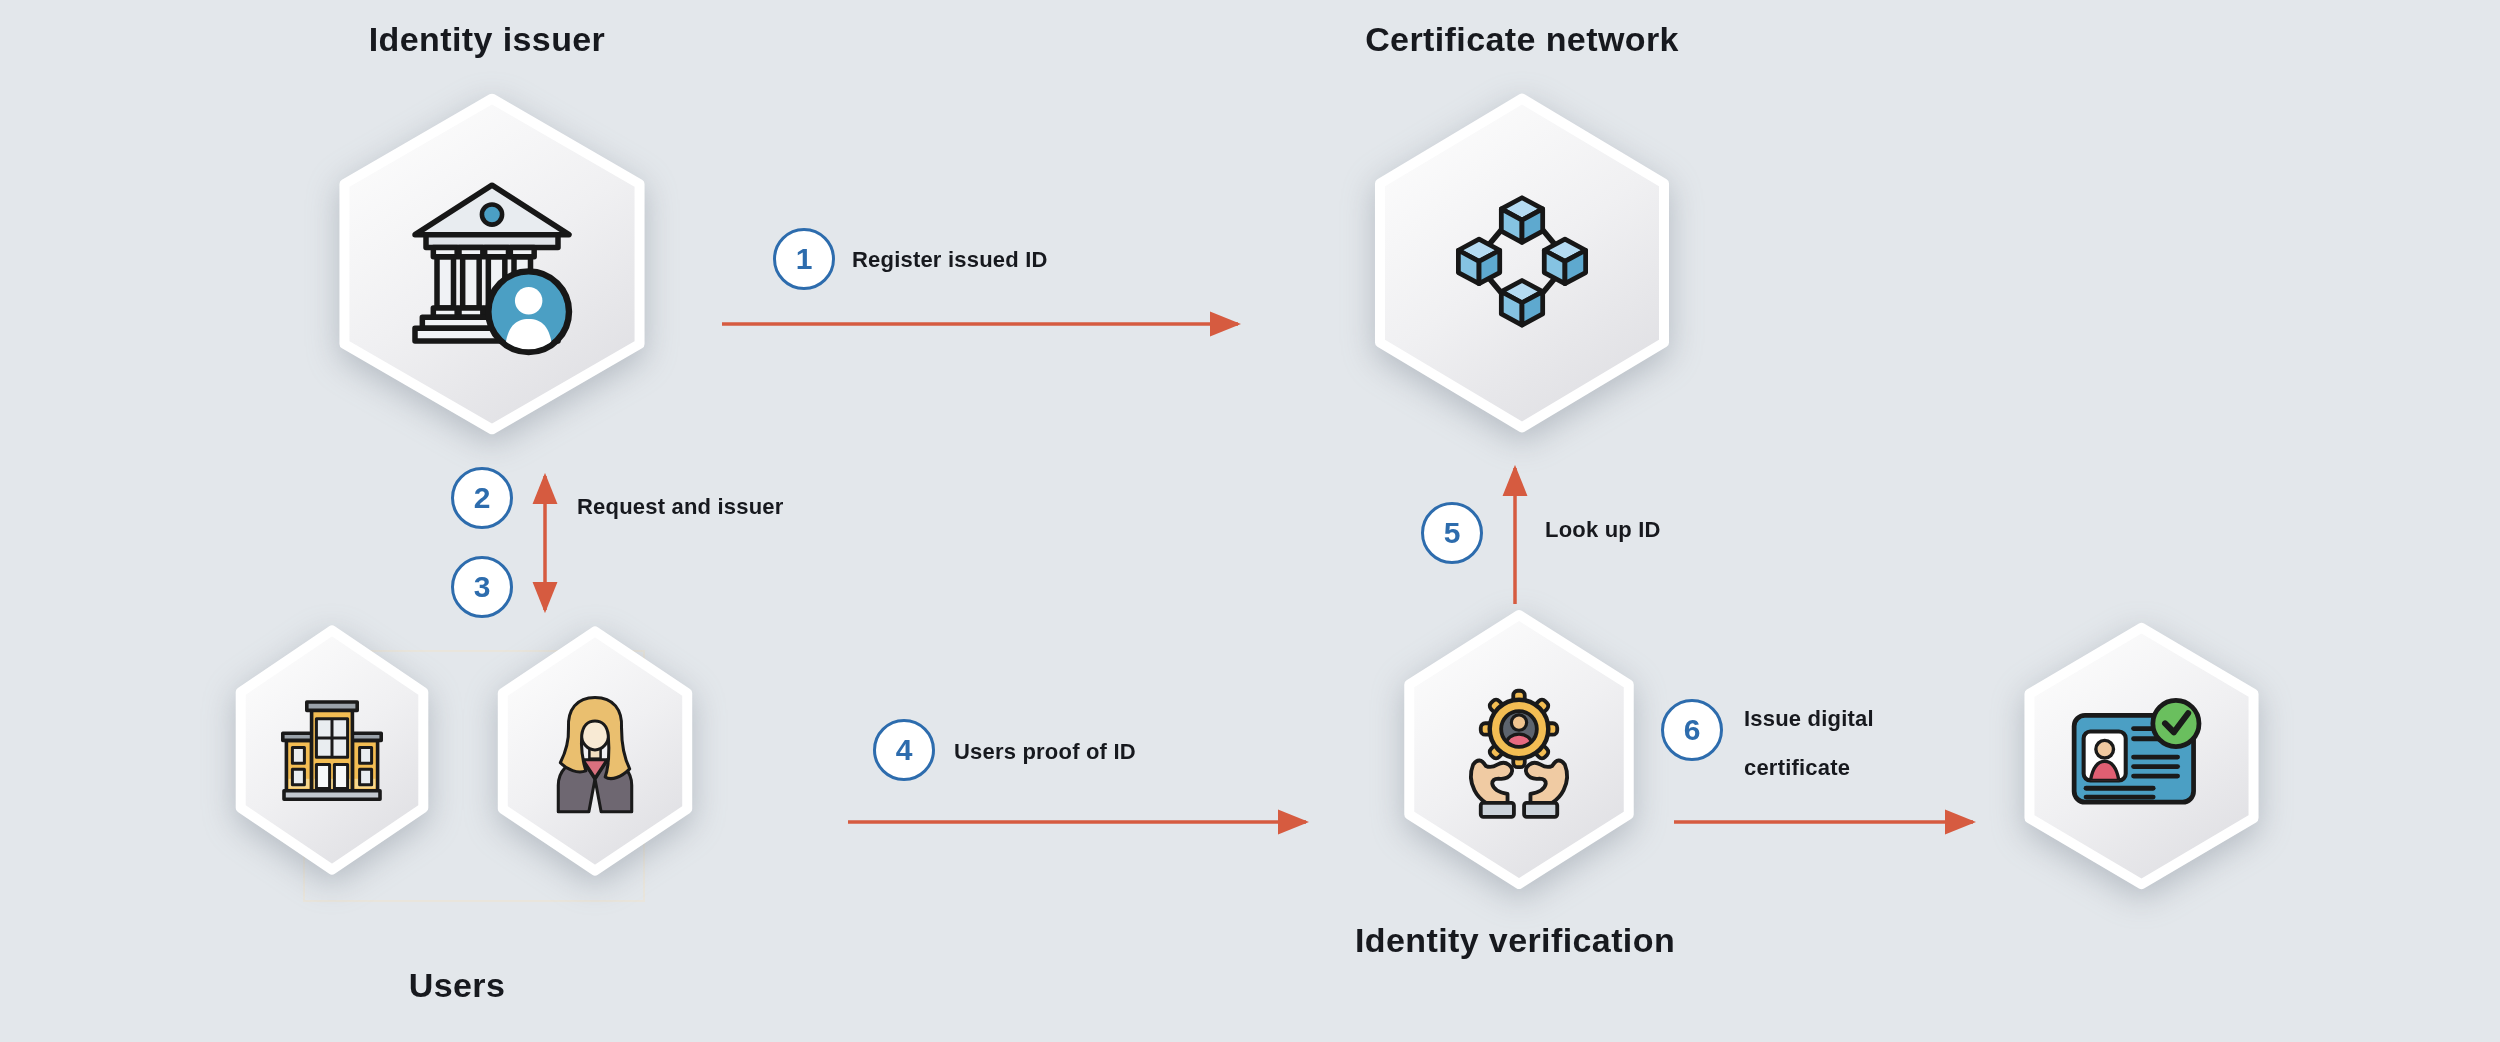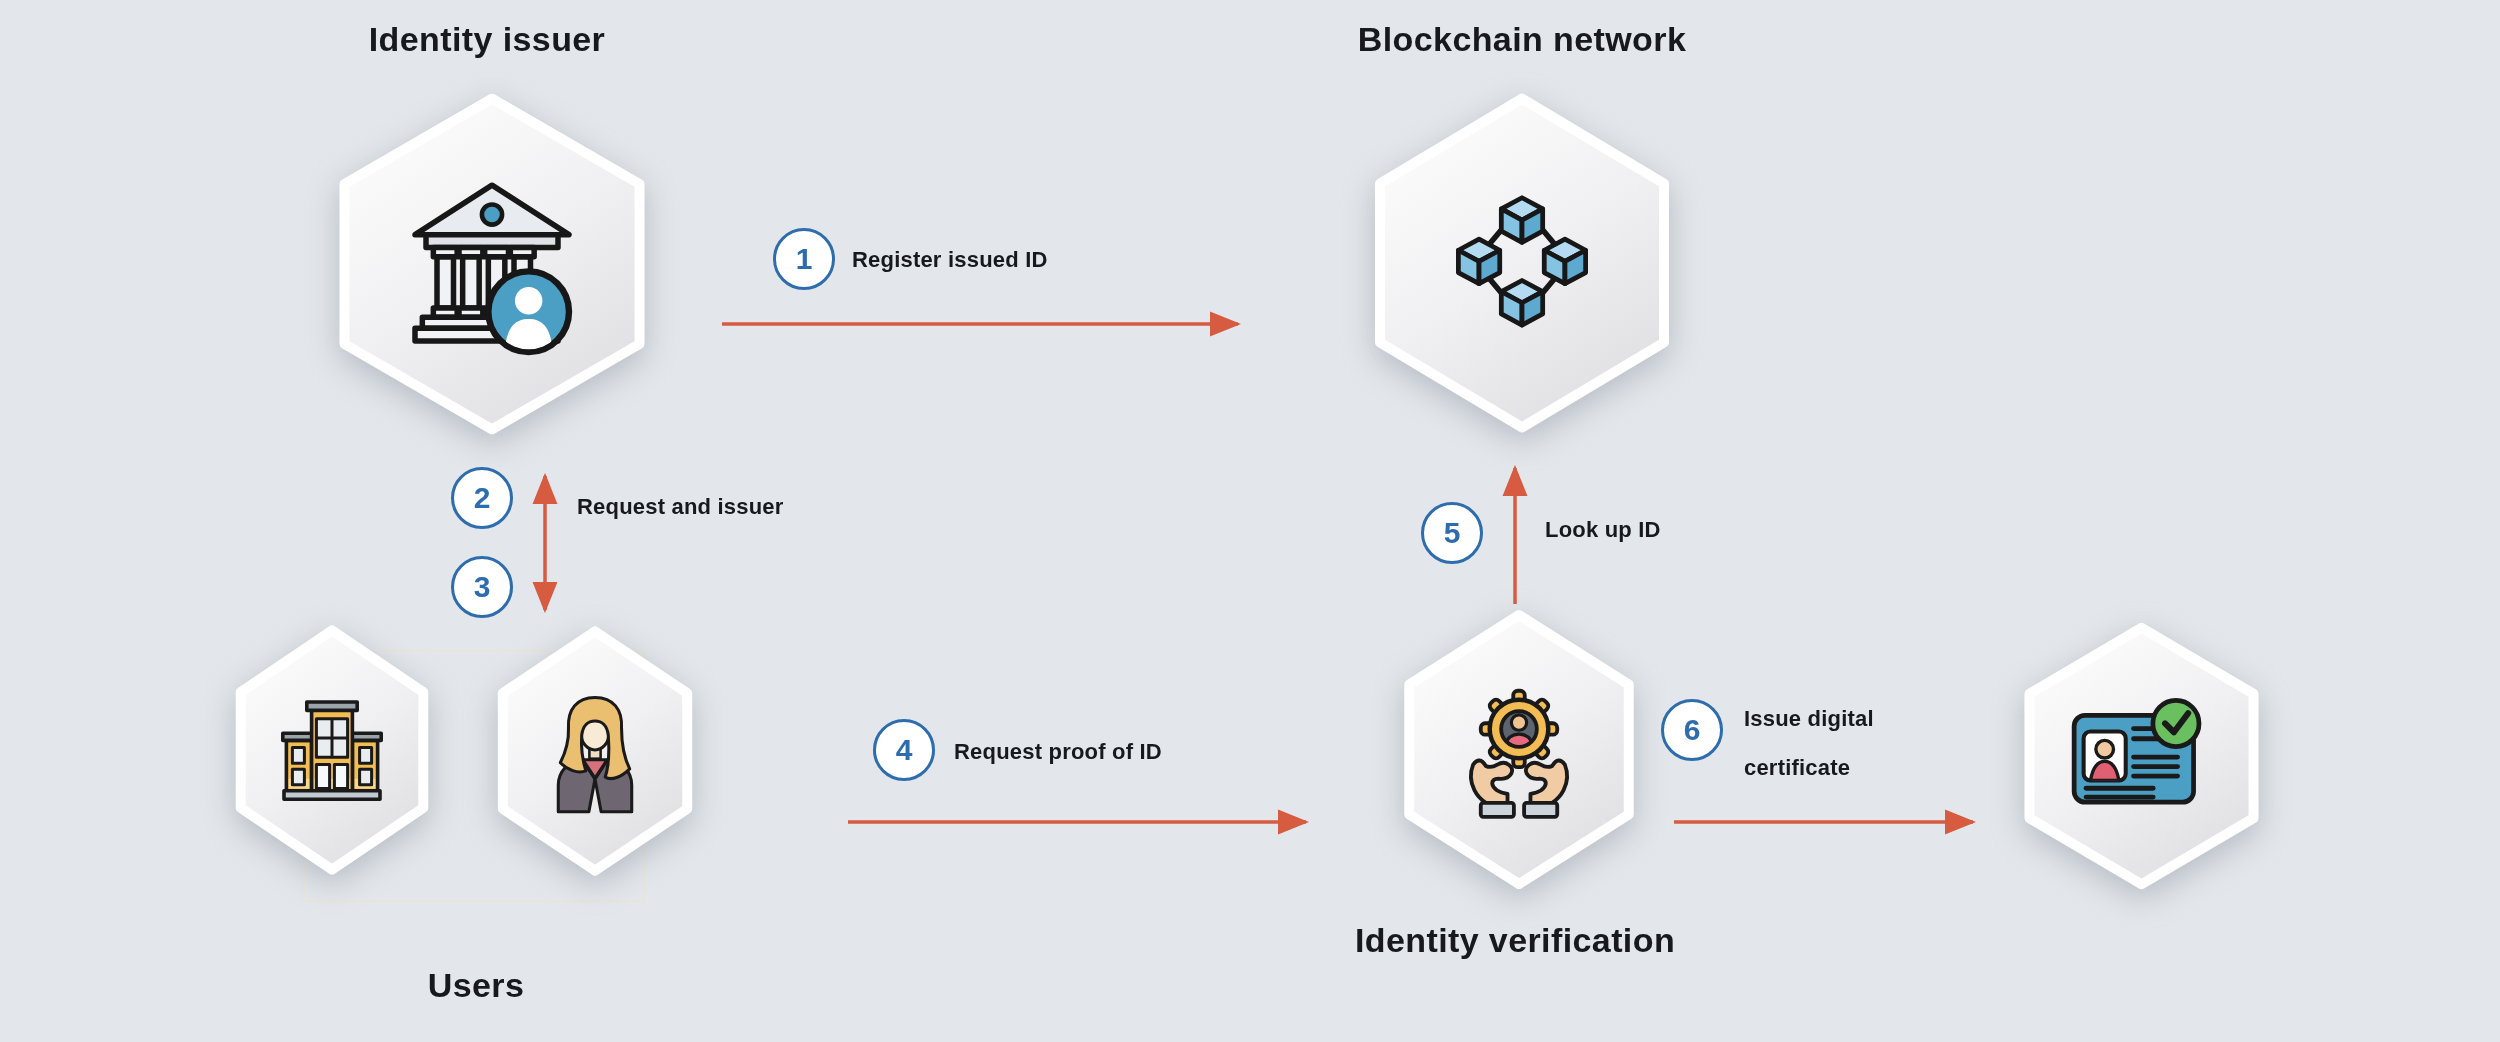--- a/index.html
+++ b/index.html
@@ -25,21 +25,21 @@
 
   
   .users-box{position:absolute;left:271px;top:650px;width:338px;height:248px;
     border:2px solid #e9e5dc;z-index:0;}
 
   
   .node-label{position:absolute;transform:translateX(-50%);white-space:nowrap;
     font-size:34px;font-weight:700;color:var(--text,#17191e);letter-spacing:.4px;z-index:3;}
   #t-identity{left:455px;top:20px;}
   #t-blockchain{left:1490px;top:20px;}
-  #t-users{left:444px;top:966px;}
+  #t-users{left:425px;top:966px;}
   #t-verification{left:1483px;top:921px;}
   #t-digital{left:2106px;top:919px;}
 
   .step-label{position:absolute;font-size:22px;font-weight:700;color:var(--text,#17191e);
     letter-spacing:.2px;white-space:nowrap;z-index:3;line-height:47px;}
   #sl-1{left:820px;top:236px;}
   #sl-23{left:545px;top:484px;line-height:46px;}
   #sl-4{left:922px;top:728px;}
   #sl-5{left:1513px;top:506px;}
   #sl-6{left:1712px;top:694px;line-height:49px;}
@@ -74,21 +74,21 @@
         <stop offset="0" stop-color="#fdfdfd"></stop>
         <stop offset="0.5" stop-color="#f0f0f2"></stop>
         <stop offset="1" stop-color="#dedee2"></stop>
       </linearGradient>
     </defs>
   </svg>
 
   <div class="users-box"></div>
 
   <div class="node-label" id="t-identity">Identity issuer</div>
-  <div class="node-label" id="t-blockchain">Blockchain network</div>
+  <div class="node-label" id="t-blockchain">Certificate network</div>
   <div class="node-label" id="t-users">Users</div>
   <div class="node-label" id="t-verification">Identity verification</div>
 
   <div class="hex" id="hex-identity">
     <svg class="hexbg" viewBox="0 0 90 100" preserveAspectRatio="none">
       <polygon class="hexpoly" points="45,2.5 86.5,27 86.5,73 45,97.5 3.5,73 3.5,27"></polygon>
     </svg>
     <svg class="icon" width="202" height="198" viewBox="0 0 110 108">
       <g stroke="#171717" stroke-width="3" stroke-linejoin="round" stroke-linecap="round">
         <polygon points="13,38 55,11 97,38" fill="#e8ecf0"></polygon>
@@ -290,20 +290,20 @@
   <div class="step" id="c2">2</div>
   <div class="step" id="c3">3</div>
   <div class="step" id="c4">4</div>
   <div class="step" id="c5">5</div>
   <div class="step" id="c6">6</div>
 
   <div class="step-label" id="sl-1">Register issued ID</div>
   <div class="step-label" id="sl-23">
     <div>Request and issuer</div>
   </div>
-  <div class="step-label" id="sl-4">Request proof of ID</div>
+  <div class="step-label" id="sl-4">Users proof of ID</div>
   <div class="step-label" id="sl-5">Look up ID</div>
   <div class="step-label" id="sl-6">
     <div>Issue digital</div>
     <div>certificate</div>
   </div>
 
 </div>
 
 </body></html>

